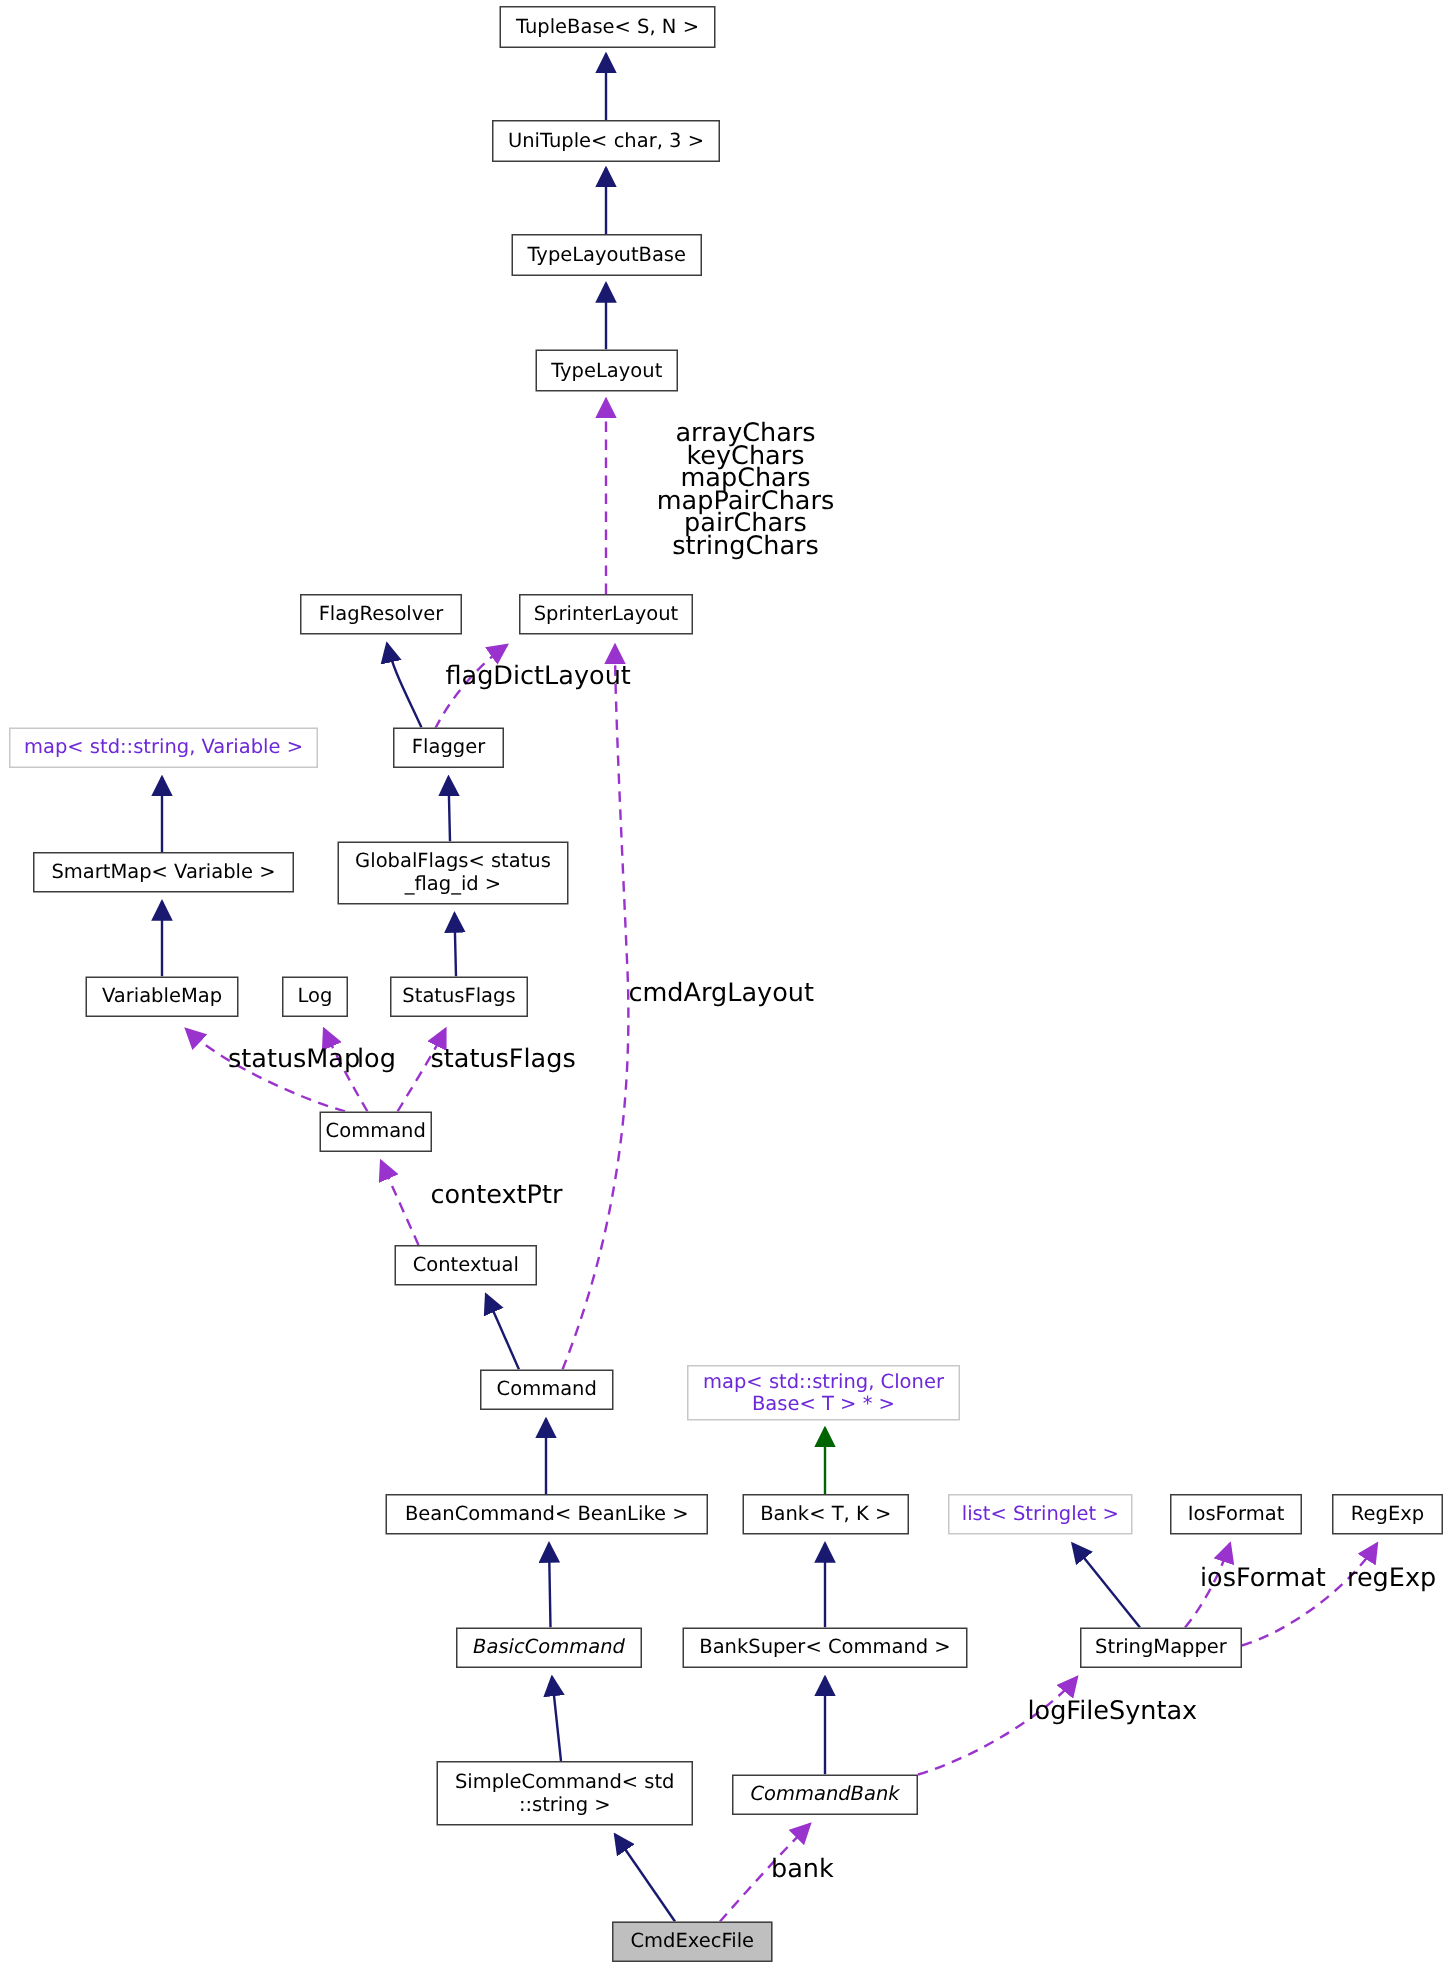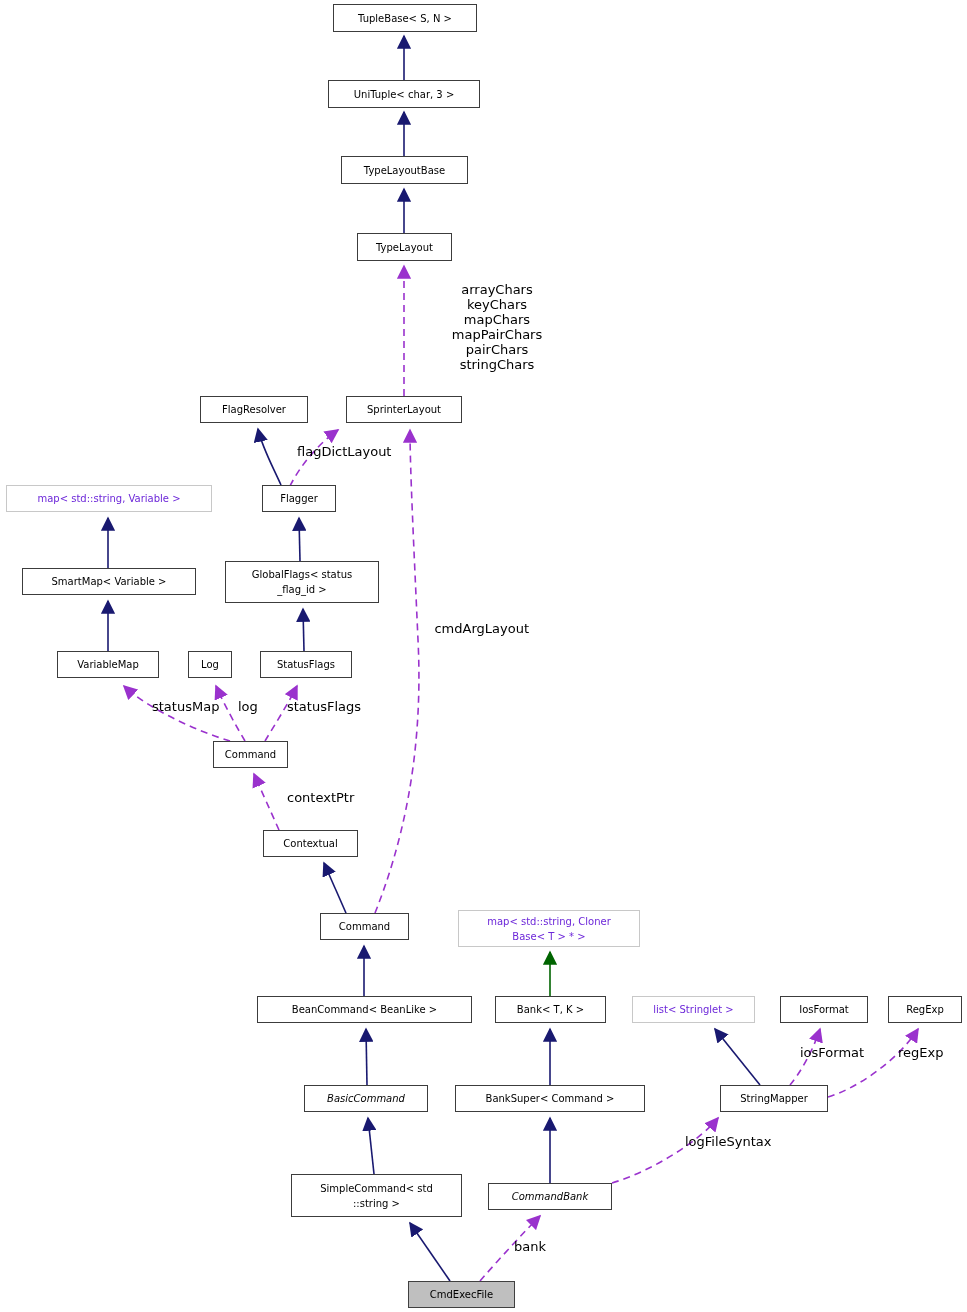--- a/index.html
+++ b/index.html
@@ -25,39 +25,39 @@
     height: 1312px;
     pointer-events: none;
   }
   .node {
     position: absolute;
     box-sizing: border-box;
     display: flex;
     align-items: center;
     justify-content: center;
     text-align: center;
-    font-size: 10px;
+    font-size: 13px;
     line-height: 15px;
     color: #000000;
     background: #ffffff;
     border: 1.4px solid #3c3c3c;
     white-space: pre;
     letter-spacing: 0px;
   }
   .node.ext {
     border: 1.2px solid #c8c8c8;
     color: #6d28d9;
   }
   .node.focus {
     background: #bfbfbf;
     border: 1.4px solid #404040;
   }
   .edge-label {
     position: absolute;
-    font-size: 13px;
+    font-size: 17px;
     line-height: 15px;
     color: #000000;
     white-space: pre;
     text-align: center;
   }
 </style>
 </head>
 <body>
 
 <div id="diagram">
@@ -139,21 +139,21 @@
       <div class="node focus" style="left: 408px; top: 1281px; width: 107px; height: 27px; text-align: right;"><span>CmdExecFile</span></div>
     </div>
   <div id="labels">
       <div class="edge-label" style="left: 402px; top: 282px; width: 190px; text-align: center;">arrayChars
 keyChars
 mapChars
 mapPairChars
 pairChars
 stringChars</div>
       <div class="edge-label" style="left: 297px; top: 444px; width: 110px; text-align: left;">flagDictLayout</div>
-      <div class="edge-label" style="left: 419px; top: 621px; width: 110px; text-align: right;">cmdArgLayout</div>
+      <div class="edge-label" style="left: 419px; top: 655px; width: 110px; text-align: right;">cmdArgLayout</div>
       <div class="edge-label" style="left: 152px; top: 699px; width: 74px; text-align: left;">statusMap</div>
       <div class="edge-label" style="left: 238px; top: 699px; width: 26px; text-align: left;">log</div>
       <div class="edge-label" style="left: 287px; top: 699px; width: 76px; text-align: left;">statusFlags</div>
       <div class="edge-label" style="left: 287px; top: 790px; width: 78px; text-align: left;">contextPtr</div>
       <div class="edge-label" style="left: 800px; top: 1045px; width: 72px; text-align: left;">iosFormat</div>
       <div class="edge-label" style="left: 898px; top: 1045px; width: 54px; text-align: left;">regExp</div>
       <div class="edge-label" style="left: 685px; top: 1134px; width: 96px; text-align: left;">logFileSyntax</div>
       <div class="edge-label" style="left: 514px; top: 1239px; width: 38px; text-align: left;">bank</div>
     </div>
 </div>

